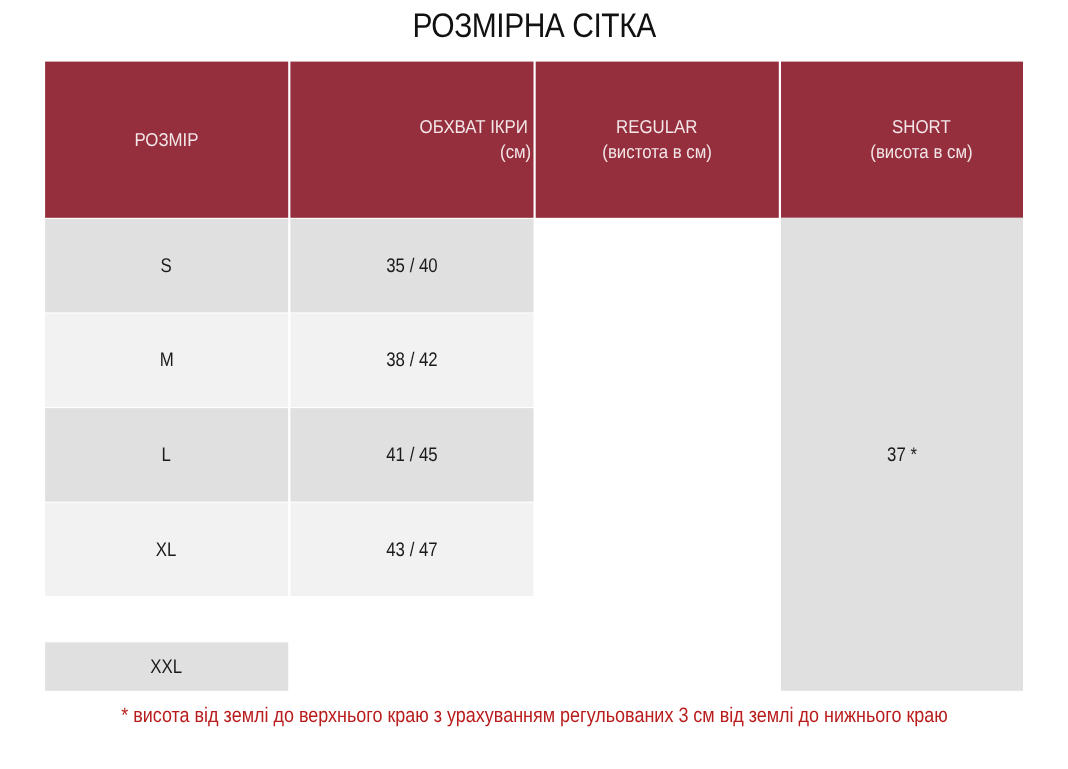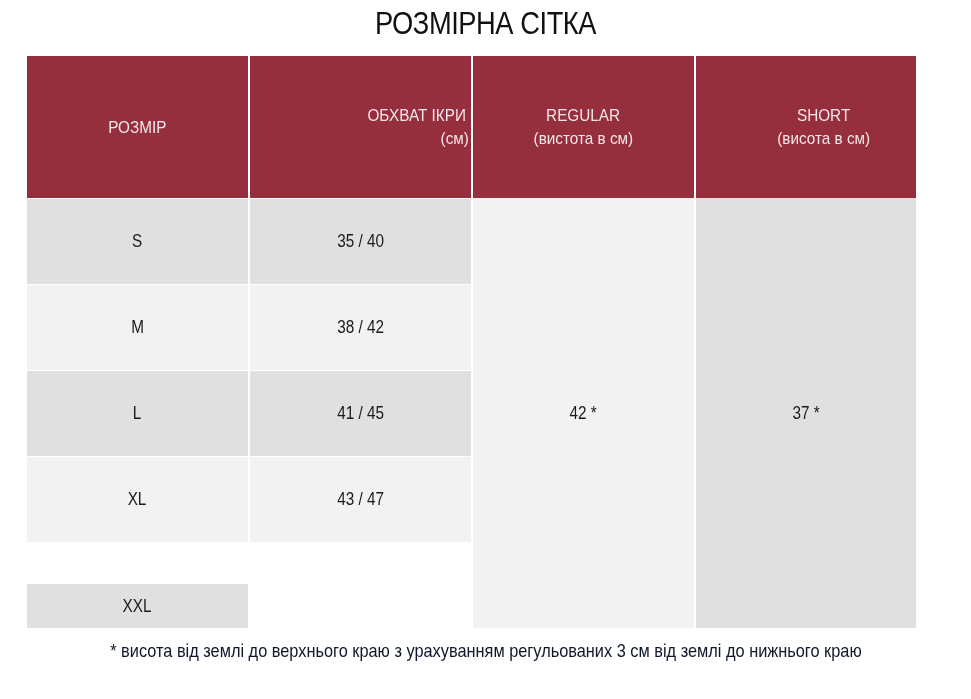--- a/index.html
+++ b/index.html
@@ -1,35 +1,35 @@
 <!DOCTYPE html>
 <html><head>
 <meta charset="utf-8">
 <style>
   html, body { margin:0; padding:0; background:#ffffff; }
   body { width:971px; height:699px; position:relative; overflow:hidden;
          font-family:"Liberation Sans", "DejaVu Sans", sans-serif; color:#1a1a1a; }
   .title { position:absolute; left:0; top:6px; width:971px; text-align:center;
            font-size:31px; letter-spacing:-0.5px; transform:scaleX(0.88); transform-origin:center;
            color:#111; }
-  .grid { position:absolute; left:27px; top:56px; width:889px; height:569px;
+  .grid { position:absolute; left:41px; top:56px; width:889px; height:569px;
           display:grid;
           grid-template-columns: 221px 221px 221px 220px;
           grid-template-rows: 142px 85px 85px 85px 85px 85px;
           column-gap:2px; row-gap:1px; background:#ffffff; }
   .hcell { background:#952f3d; color:#f3e6e8; display:flex; flex-direction:column;
            align-items:center; justify-content:center; font-size:17px; line-height:23px;
            text-align:center; }
   .hcell span { display:block; transform:scaleX(0.9); }
   .cell { display:flex; align-items:center; justify-content:center; font-size:18px; color:#1a1a1a; }
   .cell span { display:block; transform:scaleX(0.85); }
   .dark { background:#e0e0e0; }
   .light { background:#f2f2f2; }
   .note { position:absolute; left:0; top:640px; width:971px; text-align:center;
-          font-size:19px; color:#0f172a; }
+          font-size:19px; color:#b91c1c; }
   .note span { display:inline-block; transform:scaleX(0.86); transform-origin:center; white-space:nowrap; }
 </style>
 </head>
 <body>
 
 <div class="title">РОЗМІРНА СІТКА</div>
 
 <div class="grid">
 
   <div class="hcell" style="grid-column:1;grid-row:1;">
@@ -73,21 +73,18 @@
       <span>XL</span>
     </div>
   <div class="cell light" style="grid-column:2;grid-row:5;">
       <span>43 / 47</span>
     </div>
 
   <div class="cell dark" style="grid-column:1;grid-row:6;margin-top:41px;">
       <span>XXL</span>
     </div>
 
-  <div class="cell light" style="grid-column:3;grid-row:2 / 7;margin-top:-1px;">
-    <span>42 *</span>
-  </div>
   <div class="cell dark" style="grid-column:4;grid-row:2 / 7;margin-top:-1px;justify-content:center;">
     <span>37 *</span>
   </div>
 </div>
 
 <div class="note"><span>* висота від землі до верхнього краю з урахуванням регульованих 3 см від землі до нижнього краю</span></div>
 
 </body></html>

